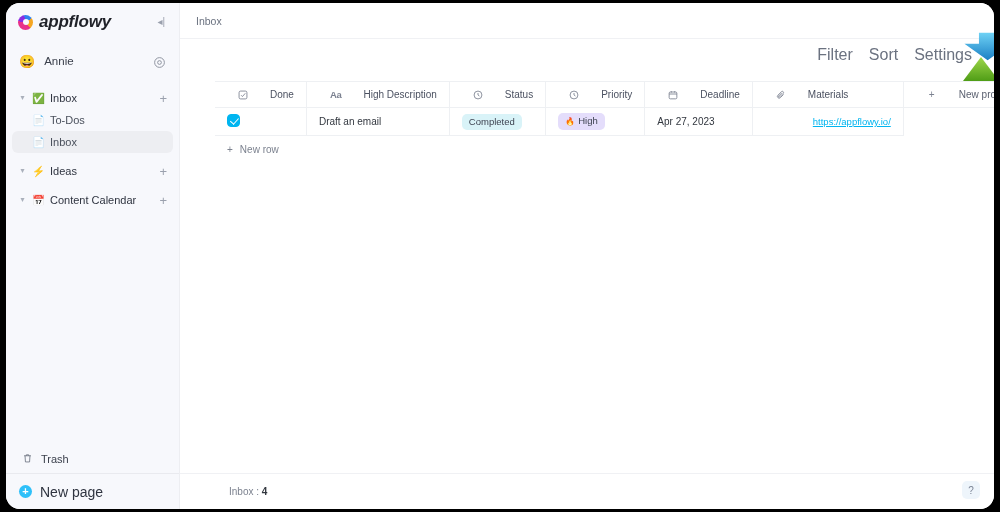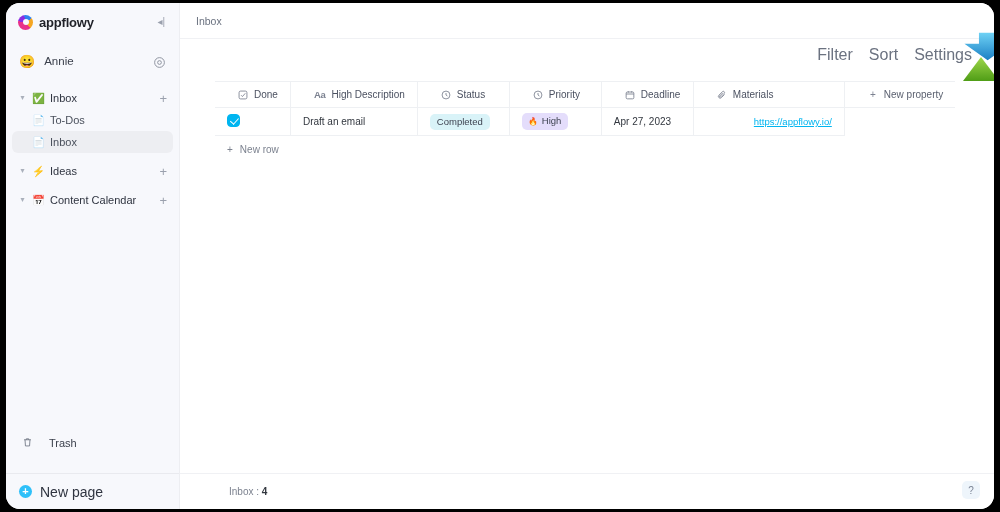--- a/index.html
+++ b/index.html
@@ -52,24 +52,25 @@
   }
   .logo-mark::after {
     content: "";
     position: absolute;
     left: 4.5px; top: 4.5px;
     width: 6px; height: 6px;
     background: #f7f8fc;
     border-radius: 50%;
   }
   .logo-text {
-    font-size: 13px;
+    font-size: 17px;
     font-weight: 700;
     color: #1f2128;
     letter-spacing: -0.2px;
+    font-style: italic;
   }
   .collapse-btn {
     margin-left: auto;
     font-size: 10px;
     color: #9aa0ad;
     cursor: pointer;
     line-height: 1;
     padding: 2px;
   }
 
@@ -115,24 +116,24 @@
     margin-left: auto;
     font-size: 13px;
     color: #9aa0ad;
     line-height: 1;
     cursor: pointer;
   }
   .tree-group { margin-bottom: 3px; }
 
   .sb-trash {
     position: absolute;
-    left: 0; right: 0; bottom: 52px;
+    left: 0; right: 0; bottom: 36px;
     height: 28px;
     display: flex; align-items: center;
-    padding: 0 16px; gap: 16px;
+    padding: 0 16px; gap: 8px;
     cursor: pointer;
     text-align: center;
   }
   .sb-trash .tlabel { font-size: 11px; color: #3a3f4b; }
   .sb-newpage {
     position: absolute;
     left: 0; right: 0; bottom: 0;
     height: 36px;
     border-top: 1px solid #e9eaef;
     display: flex; align-items: center;
@@ -221,21 +222,21 @@
   table.grid tbody td { font-size: 10px; color: #32373f; }
   table.grid tbody td.np { border-right: none; border-bottom: none; }
   .col-done { width: 57px; }
   .col-task { width: 90px; }
   .col-status { width: 92px; }
   .col-priority { width: 92px; }
   .col-deadline { width: 92px; }
   .col-materials { width: 138px; }
   .col-new { width: 82px; }
 
-  .th-inner { display: flex; align-items: center; gap: 6px; padding-left: 11px; }
+  .th-inner { display: flex; align-items: center; gap: 22px; padding-left: 11px; }
   .th-ico { width: 10px; height: 10px; flex: 0 0 10px; color: #7b8190; display:inline-flex; align-items:center; justify-content:center;}
   .aa { font-size: 9.5px; font-weight: 700; color: #7b8190; letter-spacing: -0.3px; }
 
   .chk {
     width: 13px; height: 13px;
     border-radius: 4px;
     border: 1.3px solid #d3d7de;
     background: #fff;
     cursor: pointer;
     display: inline-block;

